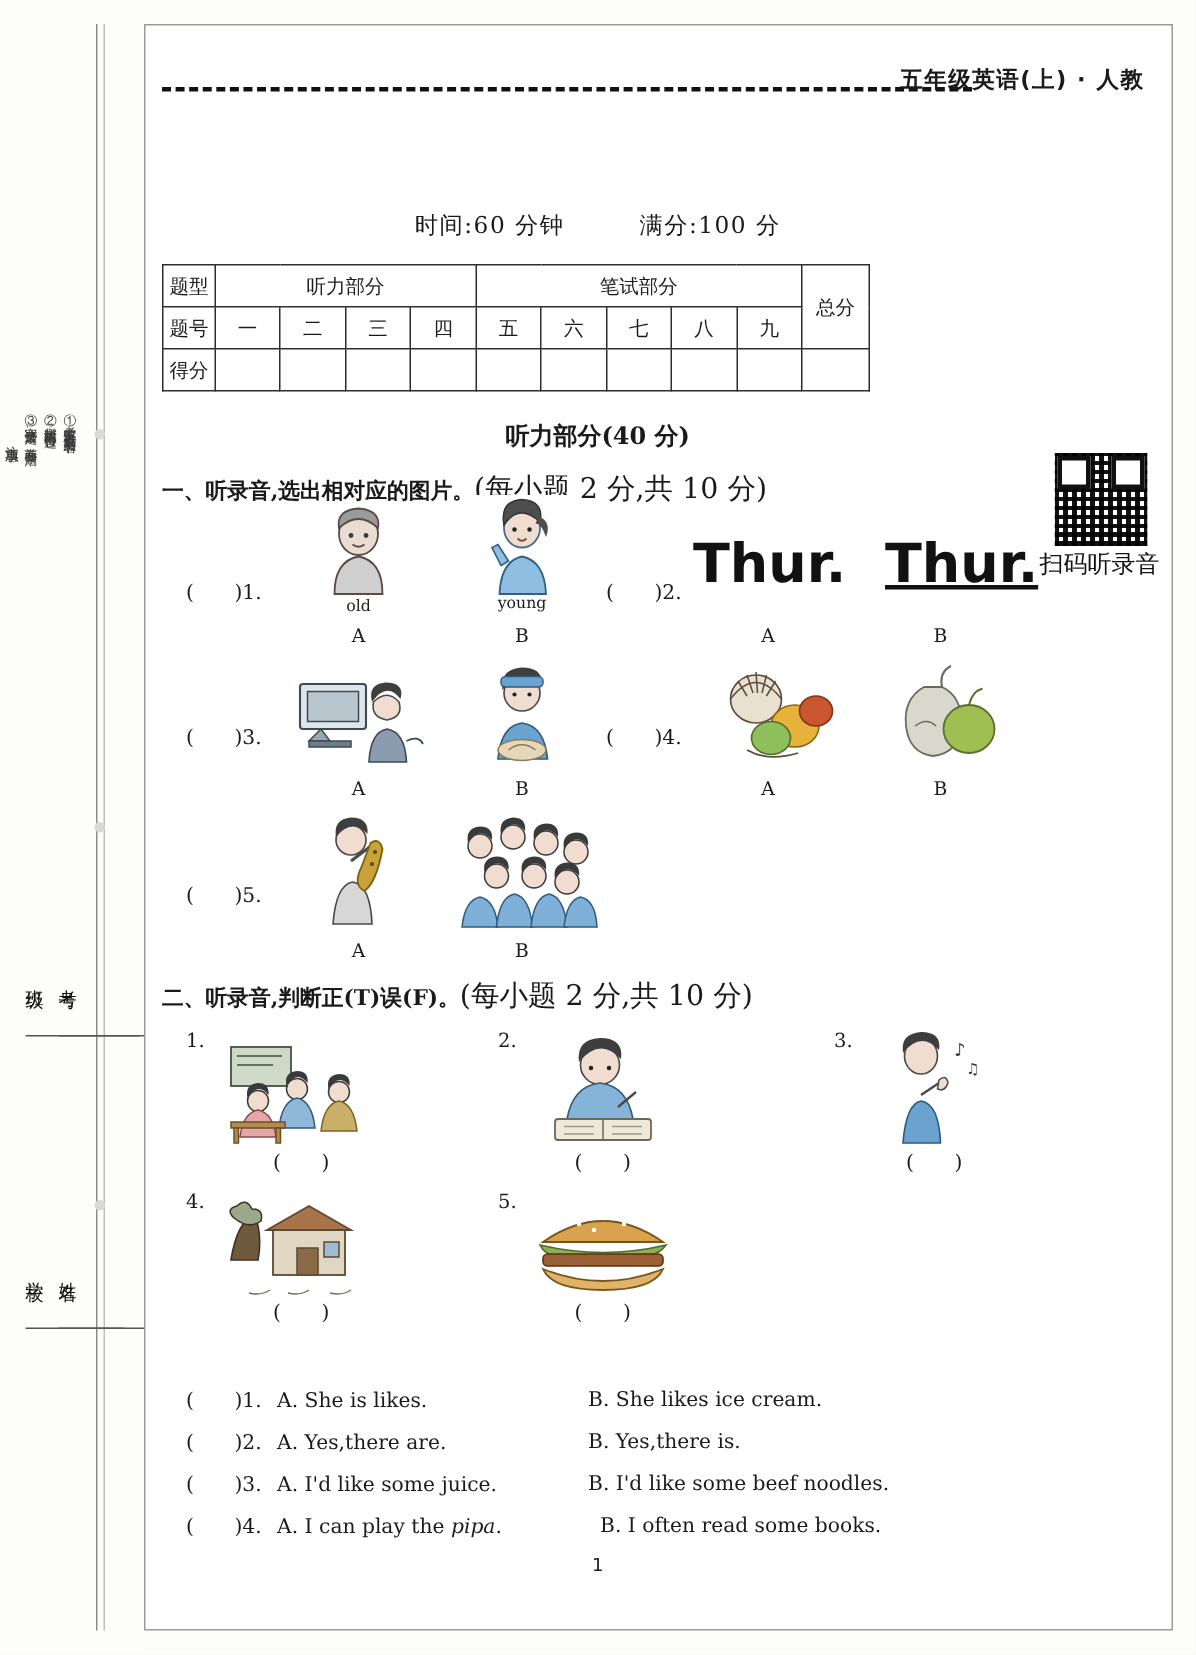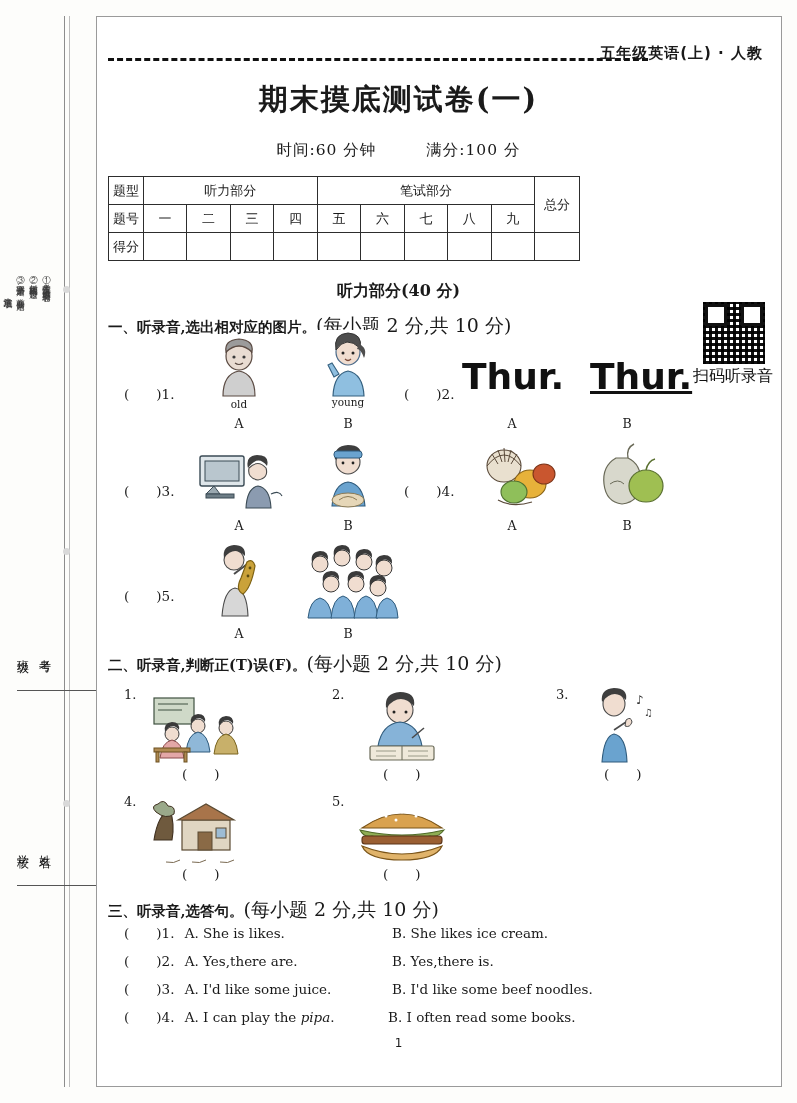--- a/index.html
+++ b/index.html
@@ -266,21 +266,20 @@
     <div class="vrule" style="left:17px; top:885px; width:66px;"></div>
     <div class="vlabel" style="left:36px; top:845px;">姓名</div>
     <div class="vrule" style="left:39px; top:885px; width:66px;"></div>
   </div>
 
   <div class="sheet"></div>
 
   <div class="dashed-rule"></div>
   <div class="header-right">五年级英语(上) · 人教</div>
 
-  <div class="title">期末摸底测试卷(一)</div>
 
   <div class="subtitle">
     <span>时间:60 分钟</span>
     <span class="gap"></span>
     <span>满分:100 分</span>
   </div>
 
   <table class="score">
     <tbody>
         <tr>
@@ -551,23 +550,20 @@
         <circle cx="50" cy="12" r="1.5" fill="#fff"></circle>
       <circle cx="64" cy="16" r="1.5" fill="#fff"></circle>
         <circle cx="44" cy="20" r="1.5" fill="#fff"></circle>
       <path d="M8 30 q42 10 84 0 q-6 8 -14 6 q-30 8 -58 0 q-8 2 -12 -6z" fill="#8fae55" stroke="#4f6a28" stroke-width="1.1"></path>
       <rect x="10" y="36" width="80" height="8" rx="3" fill="#9a5f33" stroke="#5a3418" stroke-width="1.1"></rect>
       <path d="M10 46 q40 16 80 0 q-6 14 -40 14 q-34 0 -40 -14z" fill="#e0b36a" stroke="#7a5418" stroke-width="1.2"></path>
     </svg>
   </div>
   <div class="tf-paren" style="left:383px; top:866px;">(　　)</div>
 
-  <div class="q-head" style="left:108px; top:897px;">
-    <span>三、听录音,选答句。</span><span class="norm">(每小题 2 分,共 10 分)</span>
-  </div>
 
   <div class="mc-row" style="left:124px; top:925px;">
     (　　)<span>1.</span>
     <span style="margin-left:6px">A. She is likes.</span>
   </div>
   <div class="mc-row" style="left:392px; top:925px;">B. She likes ice cream.</div>
 
   <div class="mc-row" style="left:124px; top:953px;">
     (　　)<span>2.</span>
     <span style="margin-left:6px">A. Yes,there are.</span>
@@ -577,16 +573,16 @@
   <div class="mc-row" style="left:124px; top:981px;">
     (　　)<span>3.</span>
     <span style="margin-left:6px">A. I'd like some juice.</span>
   </div>
   <div class="mc-row" style="left:392px; top:981px;">B. I'd like some beef noodles.</div>
 
   <div class="mc-row" style="left:124px; top:1009px;">
     (　　)<span>4.</span>
     <span style="margin-left:6px">A. I can play the </span><span class="ital">pipa</span><span>.</span>
   </div>
-  <div class="mc-row" style="left:388px; top:1009px;">B. I often read some books.</div>
+  <div class="mc-row" style="left:400px; top:1009px;">B. I often read some books.</div>
 
   <div class="page-no">1</div>
 </div>
 
 </body></html>

